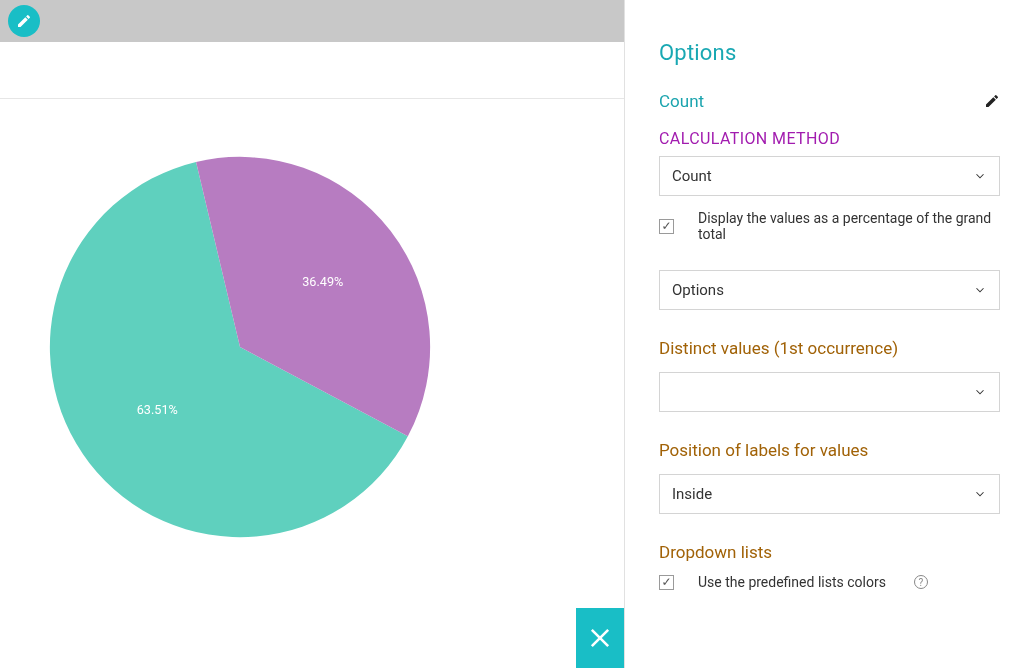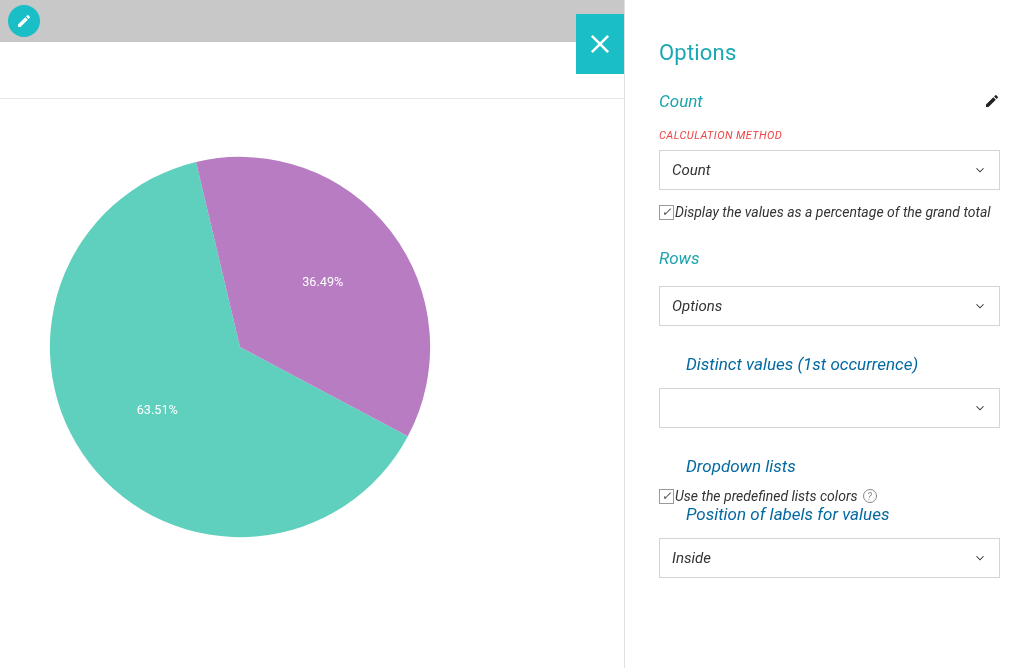--- a/index.html
+++ b/index.html
@@ -12,42 +12,42 @@
 
     
     .stage { position: absolute; top: 42px; left: 0; bottom: 0; right: 400px; background: #fff; }
     .stage-divider { position: absolute; left: 0; right: 0; top: 56px; border-bottom: 1px solid #e6e6e6; }
 
     .chart-wrap { position: absolute; top: 110px; left: 0; width: 480px; display: flex; justify-content: center; }
     svg.pie { width: 390px; height: 390px; }
     .slice-label { font-size: 13px; fill: #fff; text-anchor: middle; dominant-baseline: middle; }
 
     
-    .panel-container { position: absolute; right: 0; top: 0; bottom: 0; z-index: 4; display: flex; align-items: flex-start; }
+    .panel-container { position: absolute; right: 0; top: 0; bottom: 0; z-index: 4; display: flex; align-items: flex-end; }
     .close-btn { width: 48px; height: 60px; background: #19BEC6; display: flex; align-items: center; justify-content: center; cursor: pointer; margin-top: 14px; }
     .close-btn svg { width: 28px; height: 28px; stroke: #fff; stroke-width: 2.2; fill: none; }
 
     .panel { width: 400px; background: #fff; height: 668px; border-left: 1px solid #e1e1e1; overflow: hidden; padding: 40px 0 20px 0; }
     .panel-inner { padding: 0 24px 0 34px; }
 
     .panel-title { font-size: 22px; font-weight: 400; color: #19A8B3; margin-bottom: 26px; letter-spacing: .2px; }
 
-    .section { margin-bottom: 28px; font-style: italic; }
+    .section { margin-bottom: 28px; }
     .section-head { display: flex; justify-content: space-between; align-items: center; margin-bottom: 18px; }
     .section-title { font-size: 17px; font-weight: 400; color: #1BA4AE; }
-    .section-title.dk { color: #0369a1; margin-left: 27px; }
+    .section-title.dk { color: #a16207; }
     .pencil-ico { width: 16px; height: 16px; fill: #222; cursor: pointer; }
 
-    .field-label { font-size: 11px; letter-spacing: .4px; color: #ef4444; margin-bottom: 8px; text-transform: uppercase; }
+    .field-label { font-size: 16px; letter-spacing: .4px; color: #a21caf; margin-bottom: 8px; text-transform: uppercase; }
 
     .select { position: relative; width: 100%; border: 1px solid #d4d4d4; background: #fff; height: 40px; display: flex; align-items: center; padding: 0 36px 0 12px; font-size: 15px; color: #333; cursor: pointer; }
     .select.empty { color: #888; }
     .select .chev { position: absolute; right: 12px; top: 50%; transform: translateY(-50%); width: 14px; height: 14px; fill: none; stroke: #333; stroke-width: 1.8; }
 
-    .checkbox-line { display: flex; align-items: center; gap: 1px; margin-top: 14px; font-size: 14px; color: #333; cursor: pointer; }
+    .checkbox-line { display: flex; align-items: center; gap: 24px; margin-top: 14px; font-size: 14px; color: #333; cursor: pointer; }
     .cb { width: 15px; height: 15px; border: 1px solid #9a9a9a; background: #fff; display: flex; align-items: center; justify-content: center; flex-shrink: 0; }
     .cb.checked::after { content: '✓'; font-size: 12px; color: #555; line-height: 1; }
     .help-ico { display: inline-flex; width: 14px; height: 14px; border: 1px solid #888; border-radius: 50%; font-size: 10px; color: #888; align-items: center; justify-content: center; margin-left: 4px; flex-shrink: 0; }
 
     
     .corner-peek { position: absolute; right: 0; top: 0; width: 22px; height: 20px; background: #19BEC6; z-index: 2; }
   </style>
 </head>
 <body>
 
@@ -97,61 +97,58 @@
               <path d="M6 9l6 6 6-6"></path>
             </svg>
         </div>
         <label class="checkbox-line">
           <span class="cb checked"></span>
           <span>Display the values as a percentage of the grand total</span>
         </label>
       </div>
 
       <div class="section">
-        <div class="section-head">
-          <div class="section-title">Rows</div>
-        </div>
         <div class="select">
           <span>Options</span>
           <svg class="chev" viewBox="0 0 24 24">
               <path d="M6 9l6 6 6-6"></path>
             </svg>
         </div>
       </div>
 
       <div class="section">
         <div class="section-head" style="margin-bottom:14px;">
           <div class="section-title dk">Distinct values (1st occurrence)</div>
         </div>
         <div class="select empty">
           <span></span>
           <svg class="chev" viewBox="0 0 24 24">
               <path d="M6 9l6 6 6-6"></path>
             </svg>
         </div>
       </div>
 
-      <div class="section" style="margin-bottom:0;">
-        <div class="section-head" style="margin-bottom:12px;">
-          <div class="section-title dk">Dropdown lists</div>
-        </div>
-        <label class="checkbox-line" style="margin-top:0;">
-          <span class="cb checked"></span>
-          <span>Use the predefined lists colors</span>
-          <span class="help-ico">?</span>
-        </label>
-      </div>
-
       <div class="section">
         <div class="section-head" style="margin-bottom:14px;">
           <div class="section-title dk">Position of labels for values</div>
         </div>
         <div class="select">
           <span>Inside</span>
           <svg class="chev" viewBox="0 0 24 24">
               <path d="M6 9l6 6 6-6"></path>
             </svg>
         </div>
       </div>
 
+      <div class="section" style="margin-bottom:0;">
+        <div class="section-head" style="margin-bottom:12px;">
+          <div class="section-title dk">Dropdown lists</div>
+        </div>
+        <label class="checkbox-line" style="margin-top:0;">
+          <span class="cb checked"></span>
+          <span>Use the predefined lists colors</span>
+          <span class="help-ico">?</span>
+        </label>
+      </div>
+
     </div>
   </div>
 </div>
 
 </body></html>

